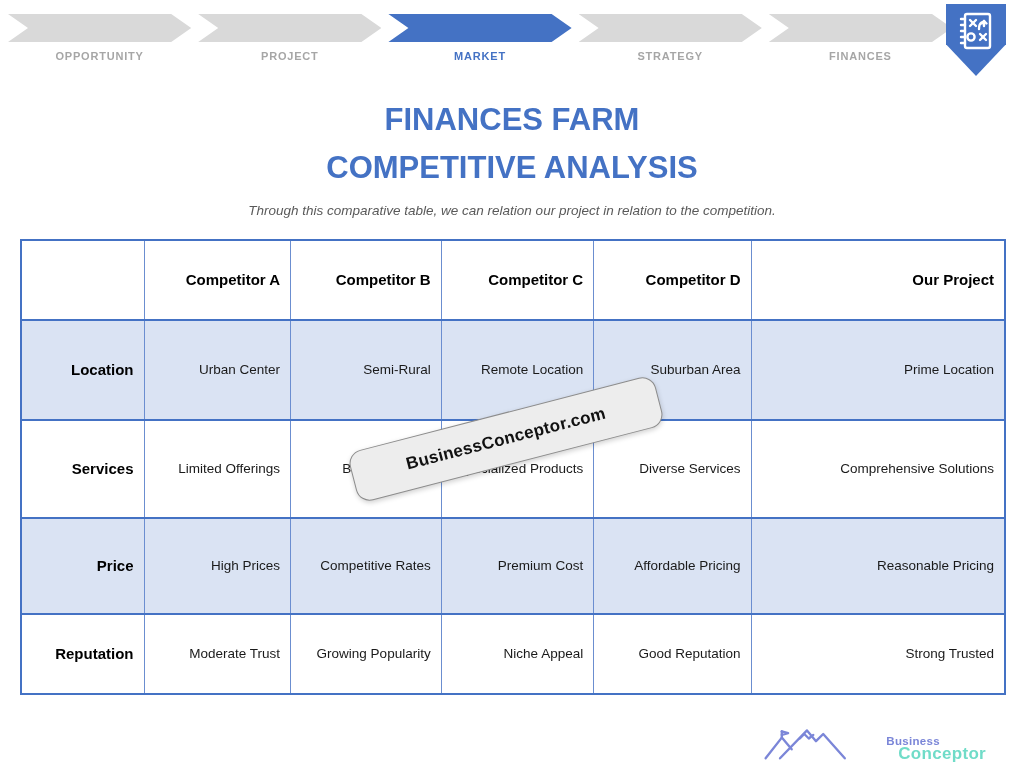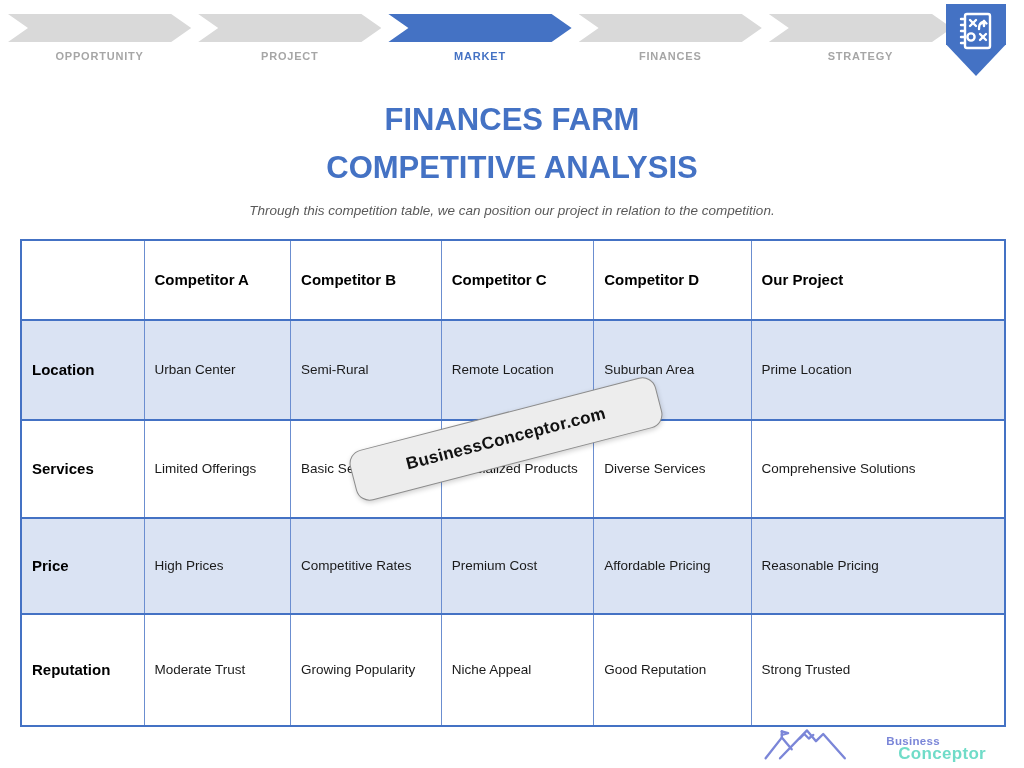--- a/index.html
+++ b/index.html
@@ -53,33 +53,33 @@
 
   
   .comp-table-wrap { position: absolute; top: 239px; left: 20px; width: 986px; }
   table.comp-table {
     width: 100%; border-collapse: collapse; table-layout: fixed;
     border: 2px solid #4472c4;
   }
   .comp-table th, .comp-table td {
     border-left: 1px solid #6b8ed0; border-right: 1px solid #6b8ed0;
     border-top: 2px solid #4472c4; border-bottom: 2px solid #4472c4;
-    text-align: left; vertical-align: middle;
+    text-align: right; vertical-align: middle;
     padding: 20px 10px; color: #1a1a1a;
     font-size: 13.5px; line-height: 1.55;
     background: #ffffff;
   }
   .comp-table th { font-weight: bold; font-size: 15px; color: #000000; }
   .comp-table td.row-head { font-weight: bold; font-size: 15px; color: #000000; }
   .comp-table tr.banded th, .comp-table tr.banded td { background: #dae3f3; }
   .comp-table tr.r-header { height: 80px; }
   .comp-table tr.r-location { height: 100px; }
   .comp-table tr.r-services { height: 98px; }
   .comp-table tr.r-price { height: 96px; }
-  .comp-table tr.r-reputation { height: 112px; margin-left: 22px; }
+  .comp-table tr.r-reputation { height: 80px; margin-left: 22px; }
 
   
   .watermark {
     position: absolute; left: 506px; top: 439px;
     width: 316px; height: 52px;
     transform: translate(-50%, -50%) rotate(-14.5deg);
     background: #ededed;
     border: 1.5px solid #8c8c8c;
     border-radius: 14px;
     box-shadow: 0 2px 5px rgba(0,0,0,0.18);
@@ -115,25 +115,25 @@
   <div class="process-step">
     <div class="step-arrow"></div>
     <div class="step-label">PROJECT</div>
   </div>
   <div class="process-step active">
     <div class="step-arrow"></div>
     <div class="step-label">MARKET</div>
   </div>
   <div class="process-step">
     <div class="step-arrow"></div>
+    <div class="step-label">STRATEGY</div>
+  </div>
+  <div class="process-step">
+    <div class="step-arrow"></div>
     <div class="step-label">FINANCES</div>
-  </div>
-  <div class="process-step">
-    <div class="step-arrow"></div>
-    <div class="step-label">STRATEGY</div>
   </div>
 </div>
 
 <div class="pennant">
   <svg width="44" height="48" viewBox="0 0 44 48">
     <g stroke="#ffffff" fill="none" stroke-width="2.4" stroke-linecap="round">
       <rect x="11" y="6" width="25" height="34" rx="2"></rect>
       <line x1="7" y1="11" x2="11" y2="11"></line>
       <line x1="7" y1="17" x2="11" y2="17"></line>
       <line x1="7" y1="23" x2="11" y2="23"></line>
@@ -149,21 +149,21 @@
       <line x1="26" y1="26" x2="32" y2="32"></line>
       <line x1="32" y1="26" x2="26" y2="32"></line>
     </g>
   </svg>
 </div>
 
 <div class="slide-title">
   <div>FINANCES FARM</div>
   <div>COMPETITIVE ANALYSIS</div>
 </div>
-<div class="slide-subtitle">Through this competition table, we can position our project in relation to the competition.</div>
+<div class="slide-subtitle">Through this comparative table, we can relation our project in relation to the competition.</div>
 
 <div class="comp-table-wrap">
   <table class="comp-table">
     <colgroup>
       <col style="width:12.5%">
         <col style="width:14.9%">
         <col style="width:15.3%">
       <col style="width:15.5%">
         <col style="width:16.0%">
         <col style="width:25.8%">

